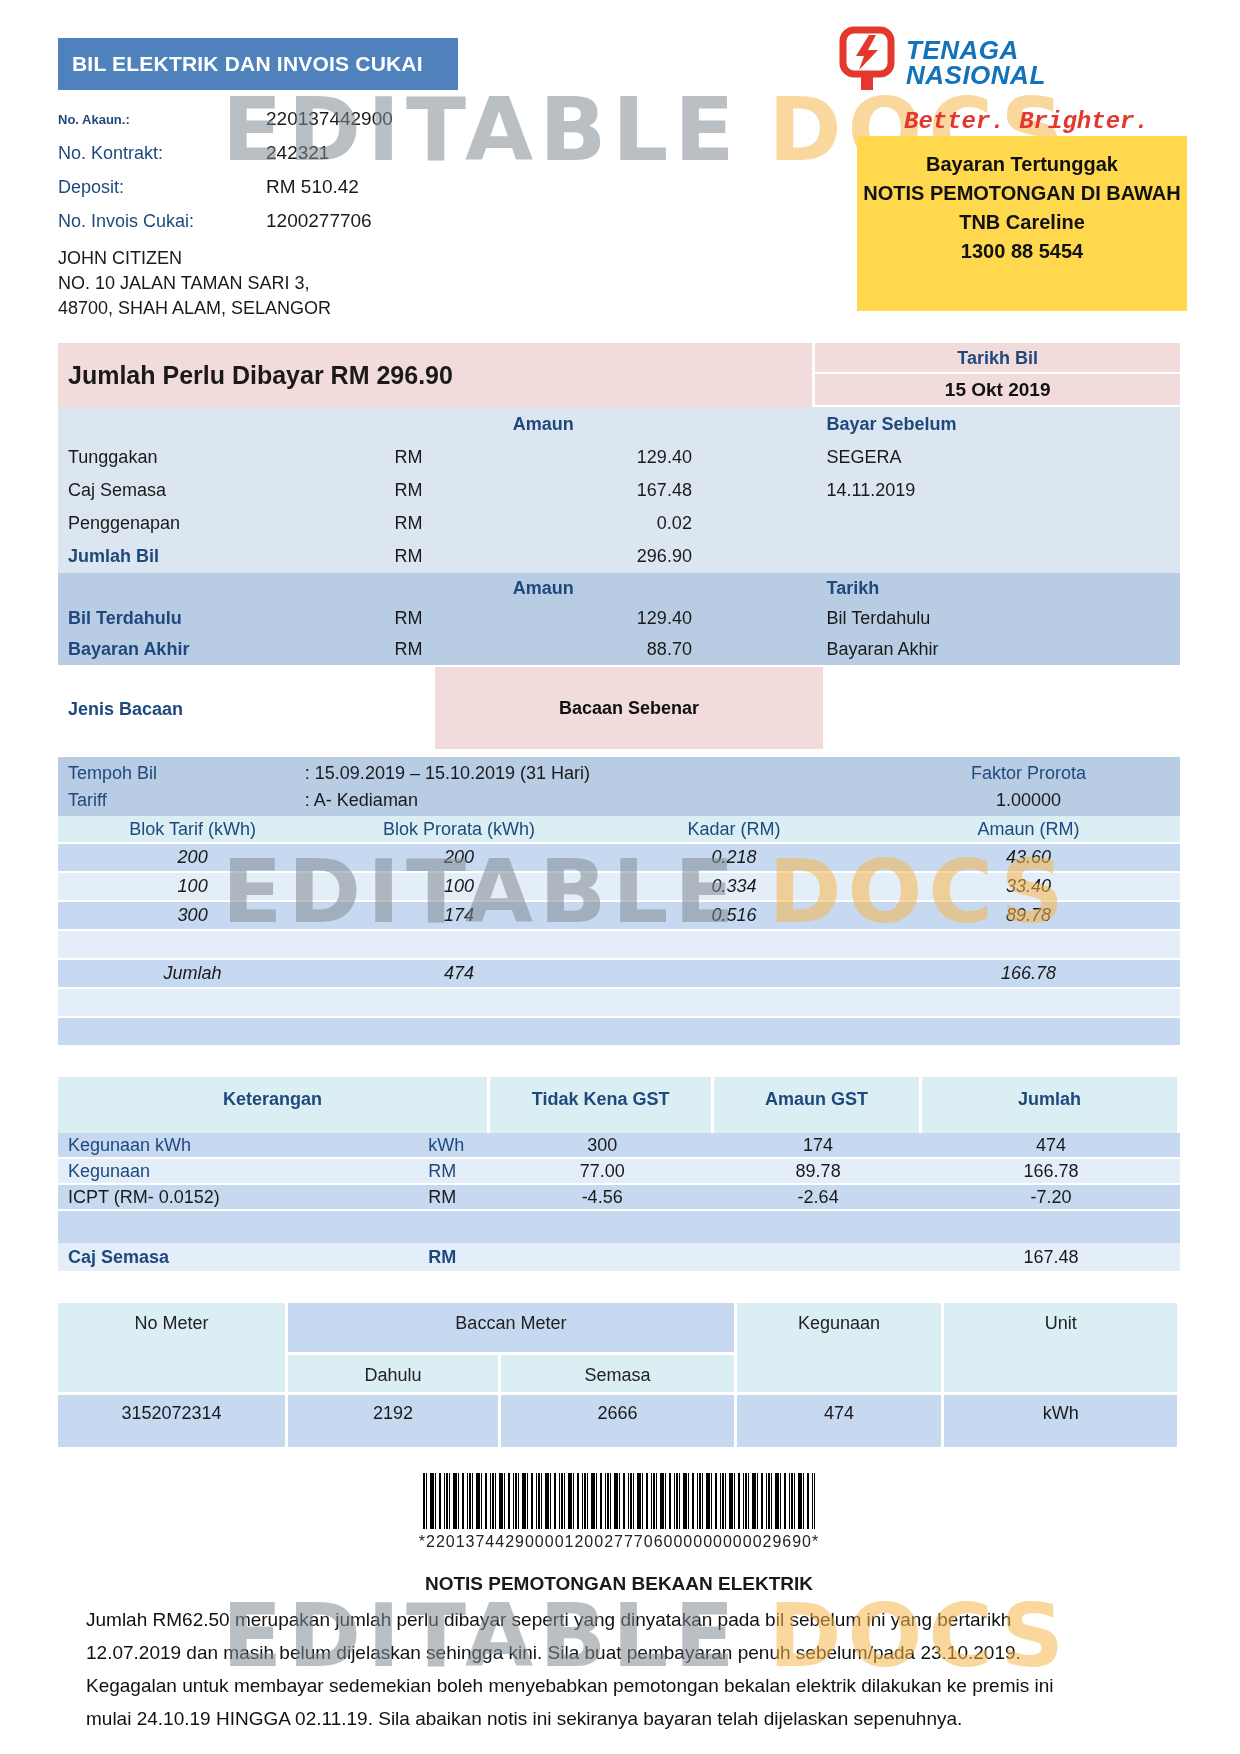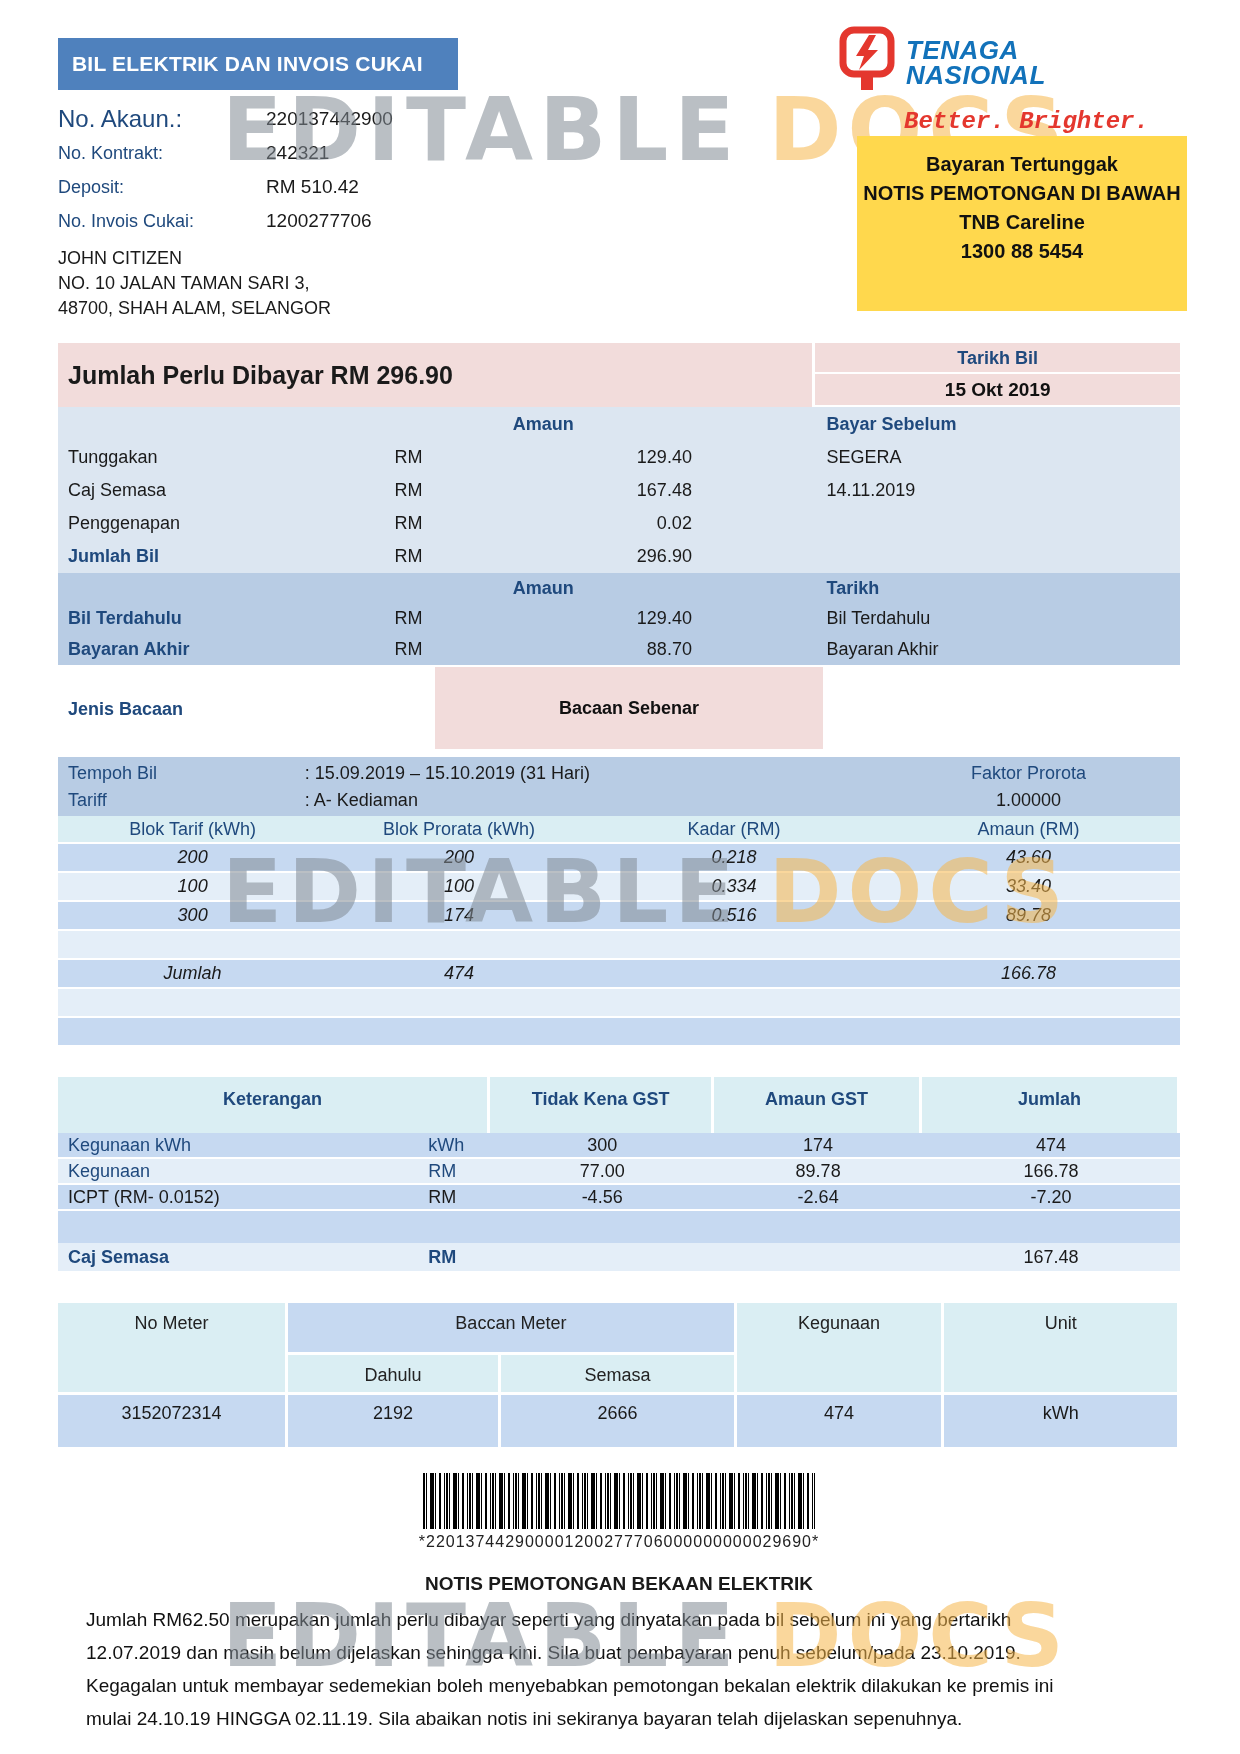--- a/index.html
+++ b/index.html
@@ -17,21 +17,21 @@
   .wm-top { top:86px; }
   .wm-mid { top:848px; }
   .wm-bot { top:1592px; }
 
   
   .banner { width:400px; height:52px; background:#4f81bd; color:#fff; font-weight:bold;
             font-size:21px; line-height:52px; padding-left:14px; letter-spacing:.2px; }
   .info { margin-top:12px; }
   .info-row { display:flex; height:34px; align-items:center; }
   .info-label { width:208px; color:#1f497d; font-size:18px; }
-  .info-label.bold { font-weight:normal; font-size:24px; }
+  .info-label.bold { font-weight:bold; font-size:13px; }
   .info-value { font-size:19px; color:#1a1a1a; }
   .addr { margin-top:8px; }
   .addr div { font-size:18px; line-height:25px; color:#1a1a1a; }
 
   .logo-wrap { position:absolute; top:26px; left:838px; width:350px; z-index:10; }
   .logo-top { display:flex; align-items:flex-start; }
   .logo-name { margin-left:10px; color:#1272ba; font-weight:bold; font-style:italic;
                font-size:26px; line-height:.95; letter-spacing:.5px; padding-top:12px; }
   .tagline { margin-top:4px; margin-left:66px; color:#e4372e; font-family:Liberation Mono, monospace;
              font-style:italic; font-weight:bold; font-size:24px;

